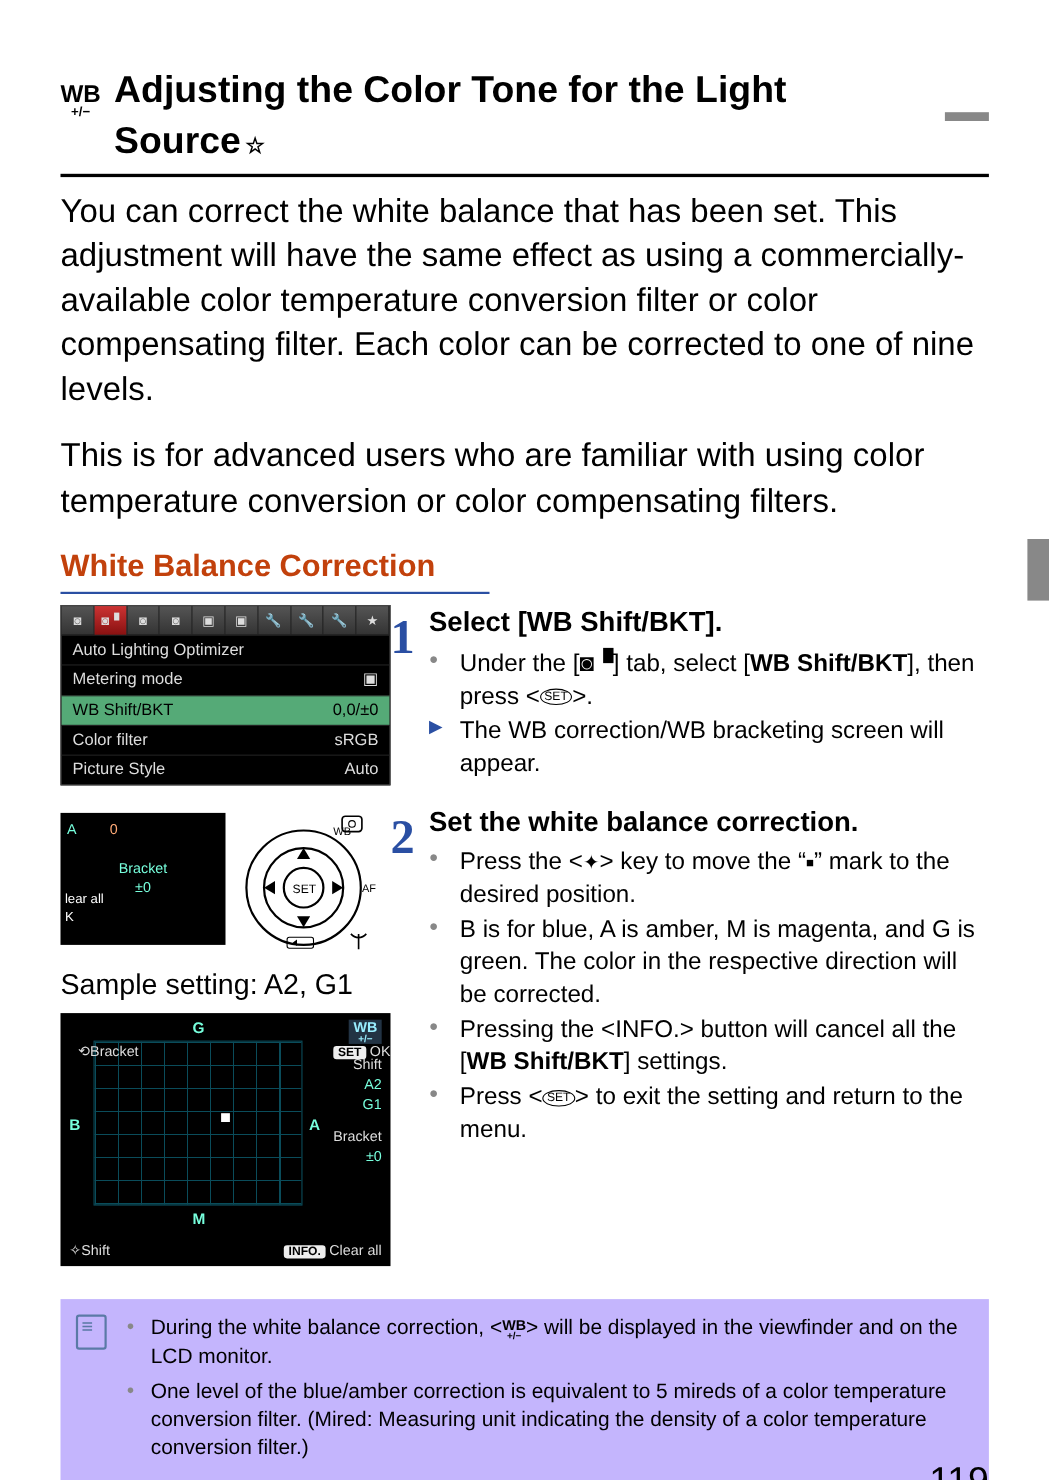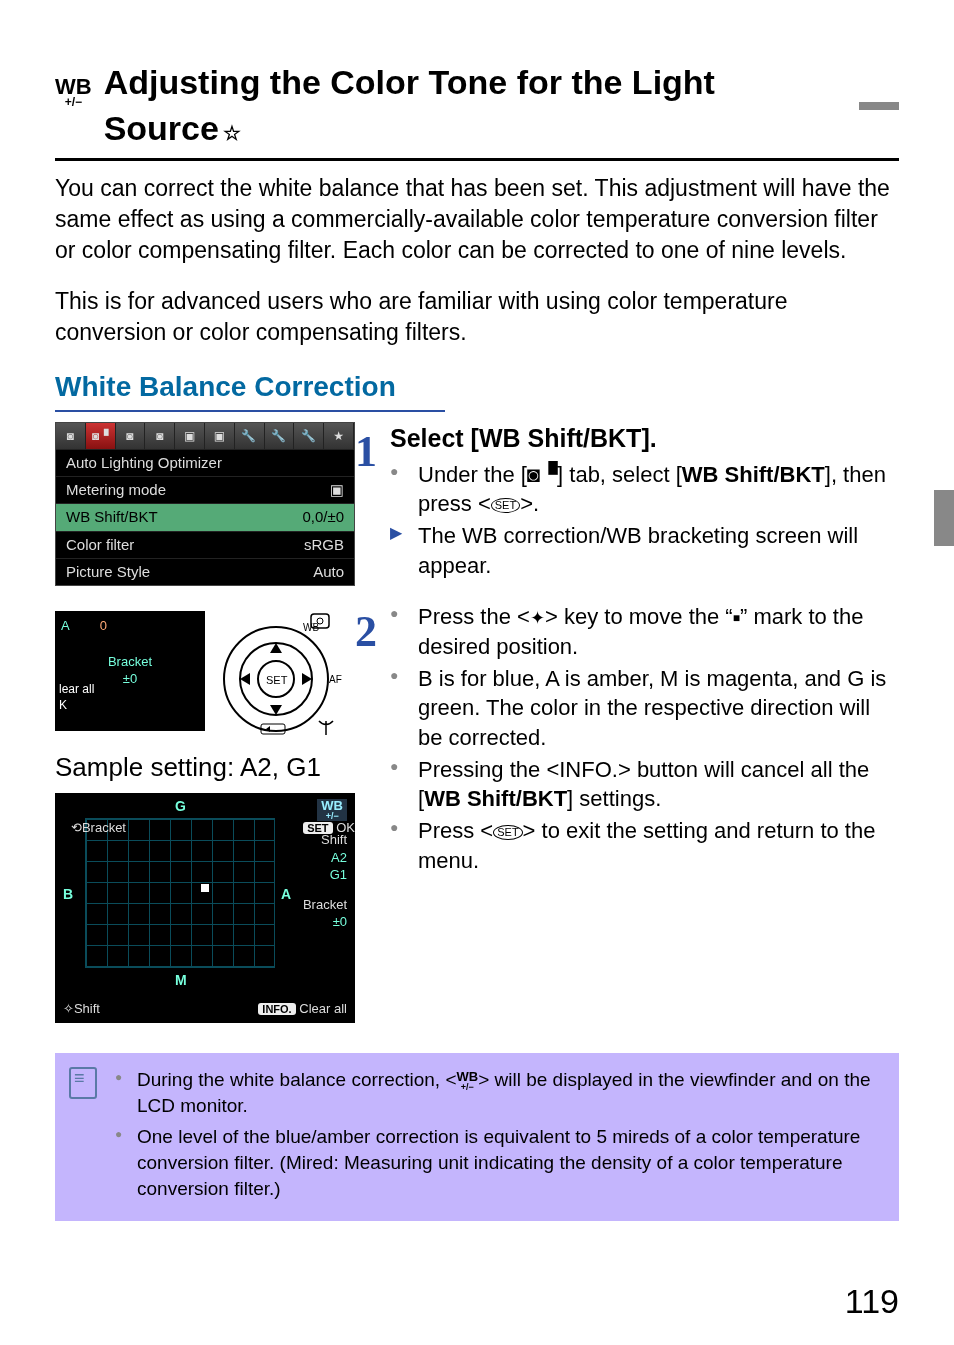--- a/index.html
+++ b/index.html
@@ -32,24 +32,24 @@
   }
   .title-icon .sub { font-size: 12px; margin-top:-2px;}
   h1 {
     font-size: 34px;
     font-weight: bold;
     margin: 0;
     flex: 1;
   }
   .star { font-size: 20px; margin-left: 4px; }
   .end-bar { width: 40px; height: 8px; background: #888; margin-left: 8px; align-self: center;}
-  .intro { font-size: 23px; margin: 10px 0 20px 0; }
+  .intro { font-size: 30px; margin: 10px 0 20px 0; }
   h2 {
     font-size: 28px;
-    color: #0369a1;
+    color: #c2410c;
     margin: 20px 0 10px 0;
     border-bottom: 2px solid #2a4fa3;
     padding-bottom: 4px;
     width: 390px;
   }
   .section { display: flex; gap: 25px; }
   .left-col { width: 310px; flex-shrink: 0; }
   .right-col { flex: 1; }
   .menu-screenshot {
     width: 300px;
@@ -294,20 +294,21 @@
     </div>
     <ul class="bullets">
       <li>
         <span>Under the [</span><span class="cam-tab">◙▝</span><span>] tab, select [</span><b>WB Shift/BKT</b><span>], then press &lt;</span><span class="seticon">SET</span><span>&gt;.</span>
       </li>
       <li class="tri"><span>The WB correction/WB bracketing screen will appear.</span></li>
     </ul>
 
     <div class="step-head">
       <span class="step-num">2</span>
+      <span>Set the white balance correction.</span>
     </div>
     <ul class="bullets">
       <li>
         <span>Press the &lt;</span><span class="crossicon">✦</span><span>&gt; key to move the “</span><span class="sq">■</span><span>” mark to the desired position.</span>
       </li>
       <li><span>B is for blue, A is amber, M is magenta, and G is green. The color in the respective direction will be corrected.</span></li>
       <li>
         <span>Pressing the &lt;</span><span style="font-family:sans-serif">INFO.</span><span>&gt; button will cancel all the [</span><b>WB Shift/BKT</b><span>] settings.</span>
       </li>
       <li>

